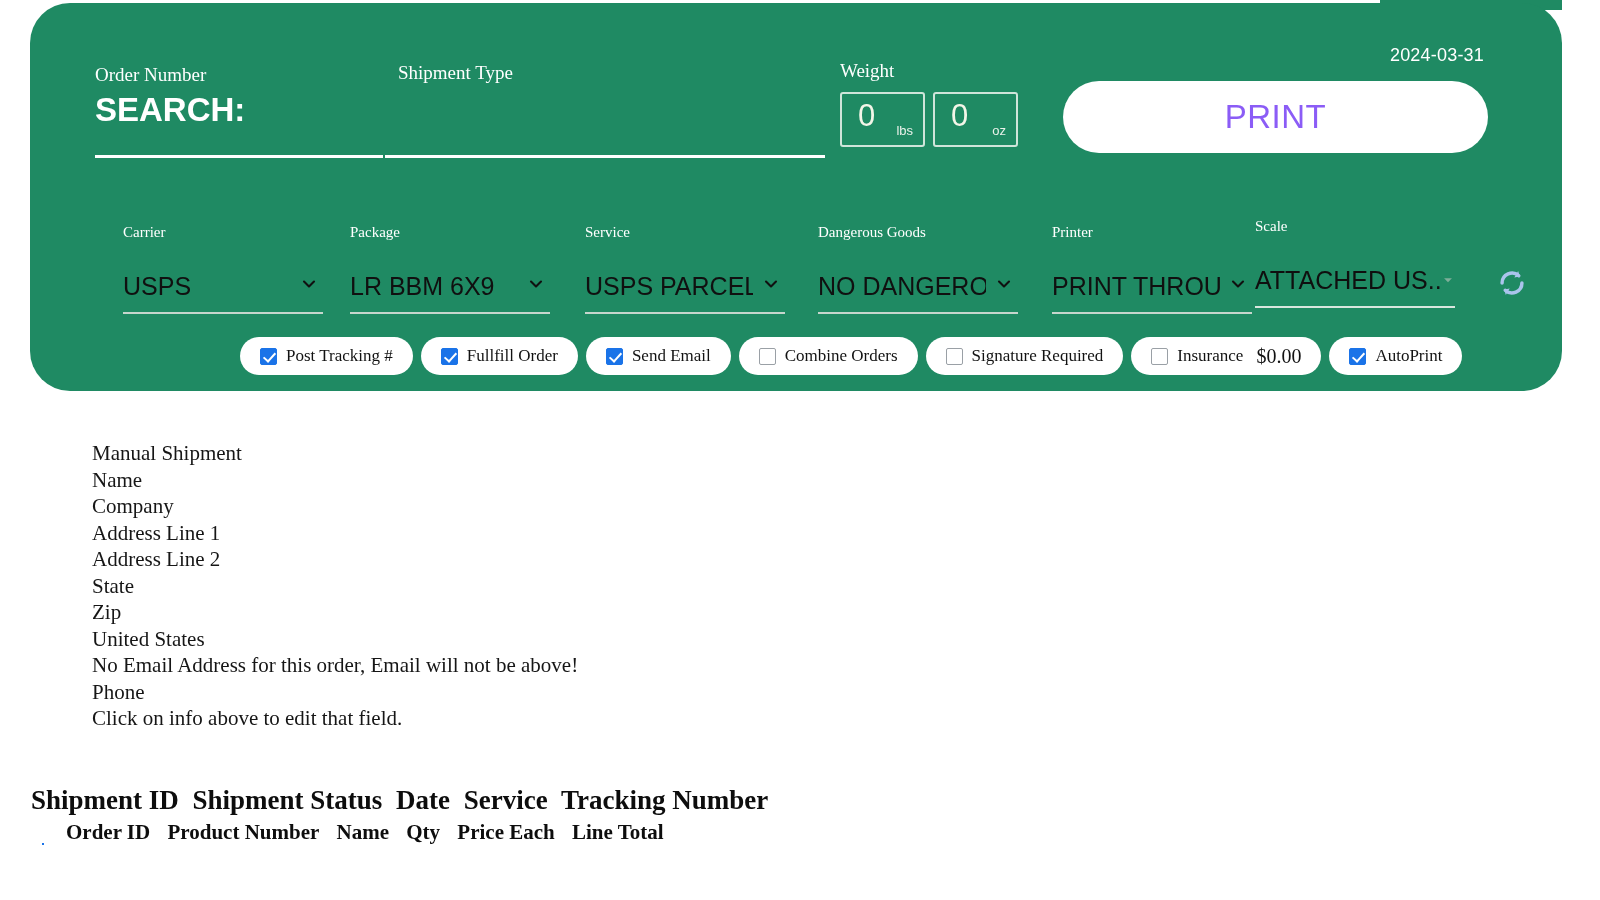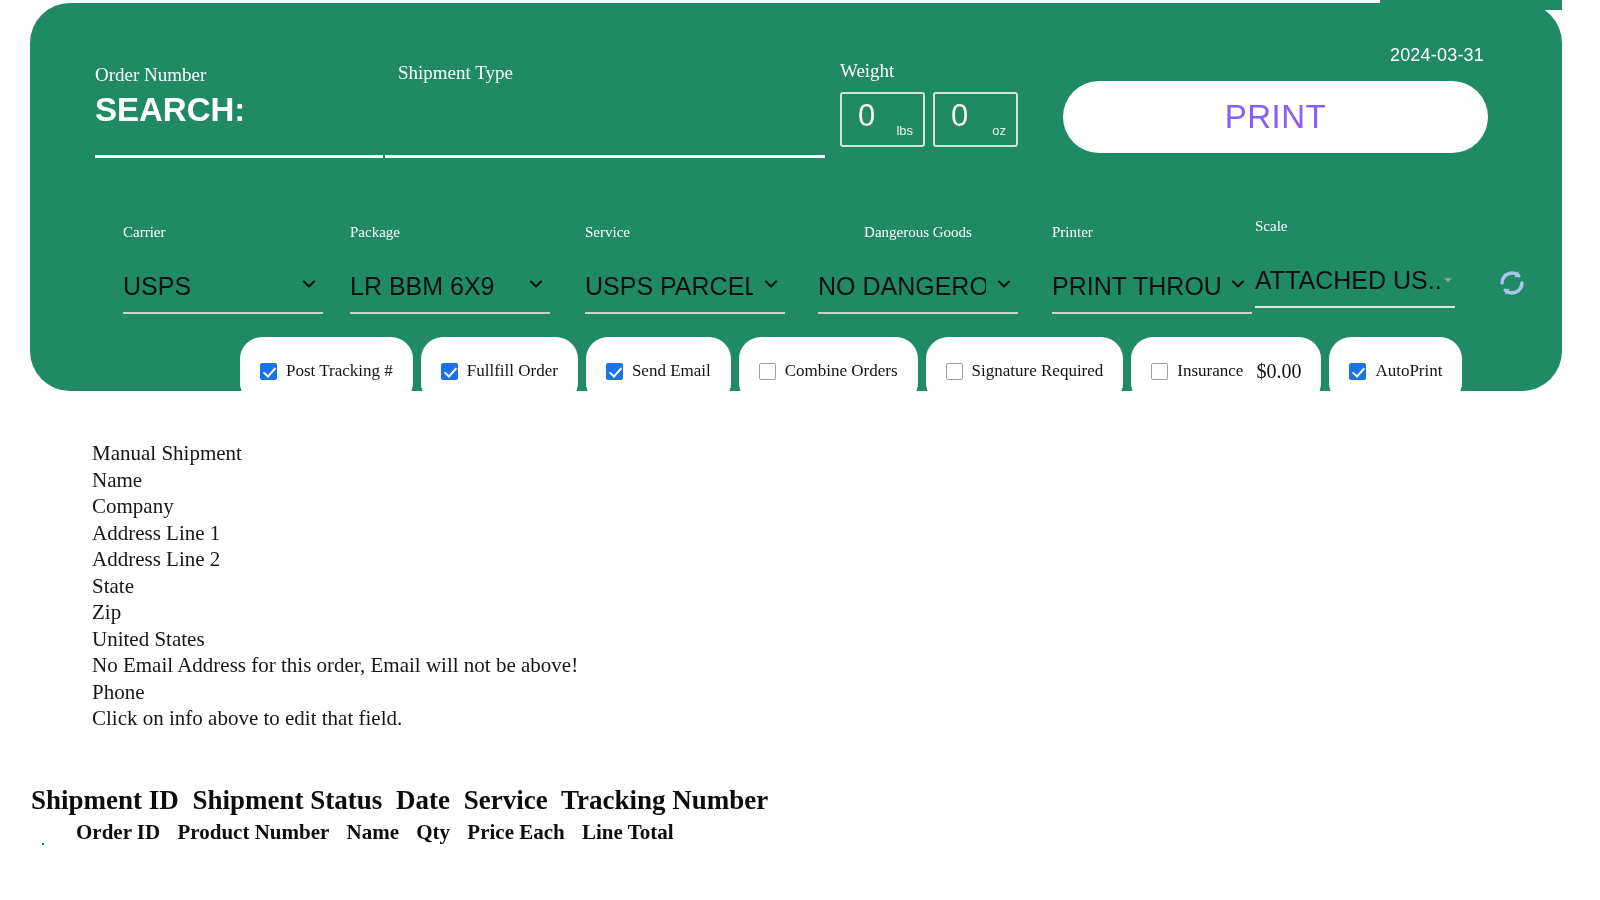--- a/index.html
+++ b/index.html
@@ -224,21 +224,21 @@
     align-items: center;
     gap: 8px;
   }
   .pill {
     background: #ffffff;
     border-radius: 22px;
     height: 36px;
     display: flex;
     align-items: center;
     gap: 9px;
-    padding: 16px 20px;
+    padding: 1px 20px;
     cursor: pointer;
     white-space: nowrap;
   }
   .pill .cb {
     width: 17px;
     height: 17px;
     border-radius: 2px;
     box-sizing: border-box;
     flex: 0 0 auto;
     position: relative;
@@ -292,21 +292,21 @@
     white-space: nowrap;
   }
   .shipment-header span { margin-right: 7px; }
 
   .lineitem-header {
     position: absolute;
     left: 42px;
     top: 820px;
     display: flex;
     align-items: flex-end;
-    gap: 24px;
+    gap: 14px;
     white-space: nowrap;
   }
   .lineitem-header .cols {
     font-family: "Liberation Serif", serif;
     font-weight: bold;
     font-size: 21px;
     color: #0d0d0d;
     margin-left: 8px;
   }
   .lineitem-header .cols span { margin-right: 12px; }
@@ -382,21 +382,21 @@
         <div class="dd-value">USPS PARCEL S</div>
         <span class="dd-caret">
           <svg viewBox="0 0 16 16" width="16" height="16">
               <path d="M3 5.5 L8 10.5 L13 5.5" fill="none" stroke="#101010" stroke-width="2.1" stroke-linecap="round" stroke-linejoin="round"></path>
             </svg>
         </span>
         <div class="dd-rule"></div>
       </div>
     </div>
 
-    <div class="dd" style="left:788px;text-align:center;">
+    <div class="dd" style="left:788px;">
       <div class="dd-label">Dangerous Goods</div>
       <div class="dd-control">
         <div class="dd-value">NO DANGEROUS</div>
         <span class="dd-caret">
           <svg viewBox="0 0 16 16" width="16" height="16">
               <path d="M3 5.5 L8 10.5 L13 5.5" fill="none" stroke="#101010" stroke-width="2.1" stroke-linecap="round" stroke-linejoin="round"></path>
             </svg>
         </span>
         <div class="dd-rule"></div>
       </div>

